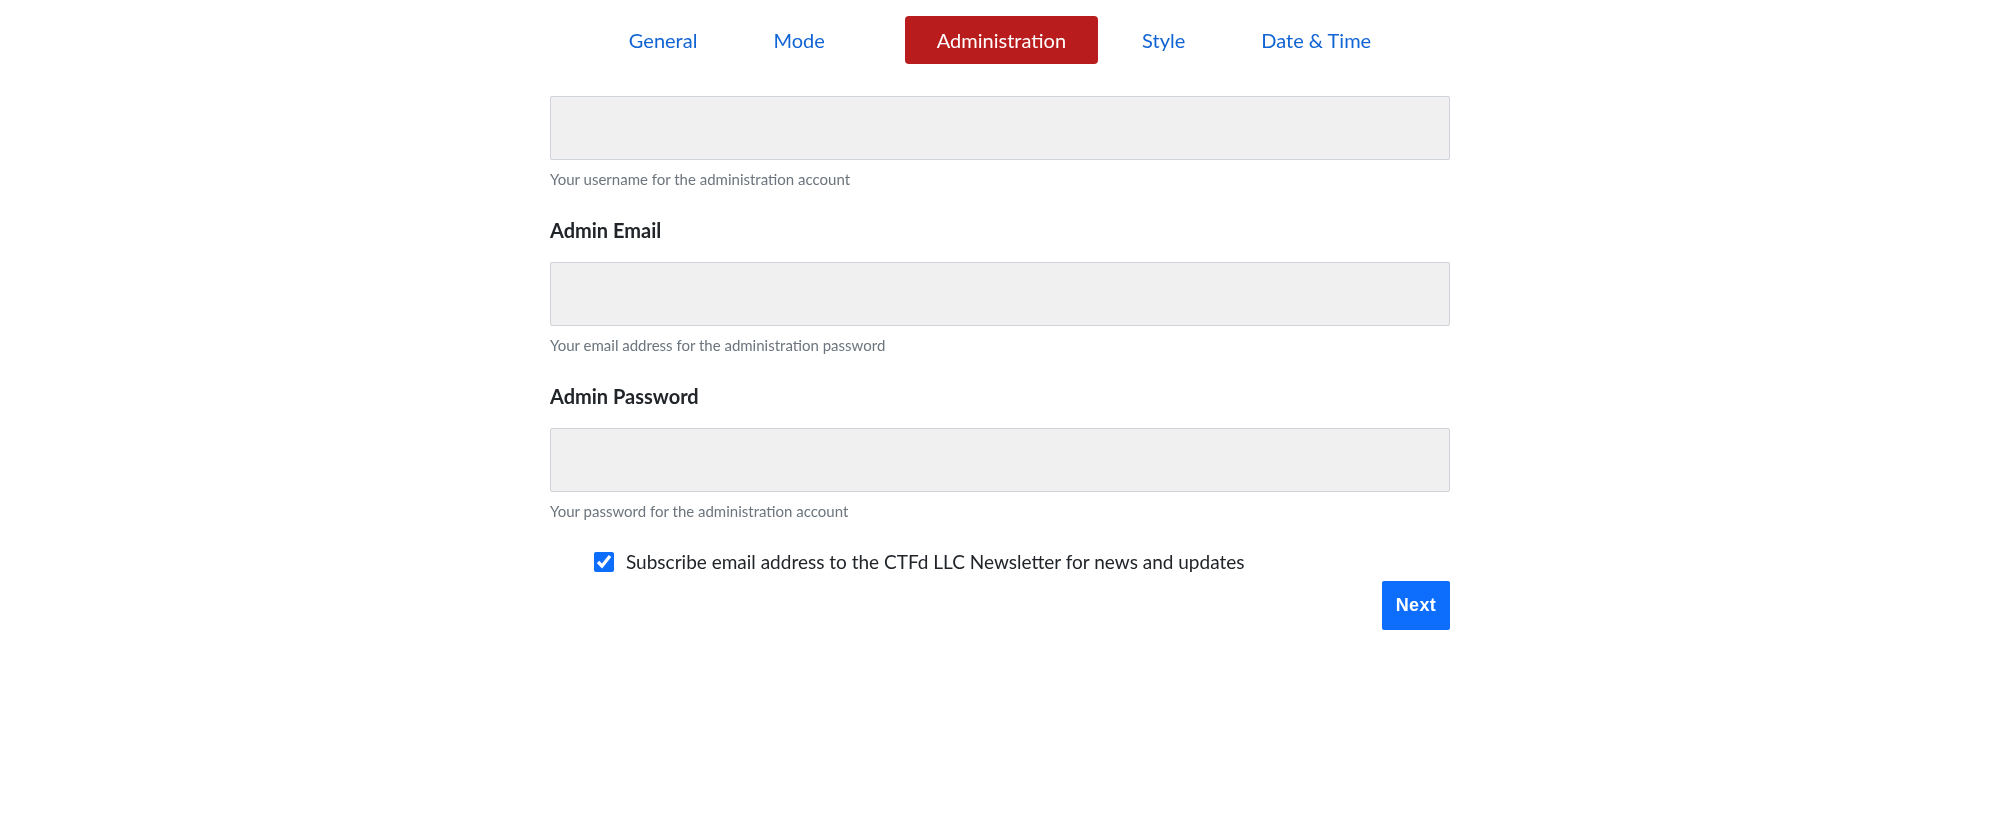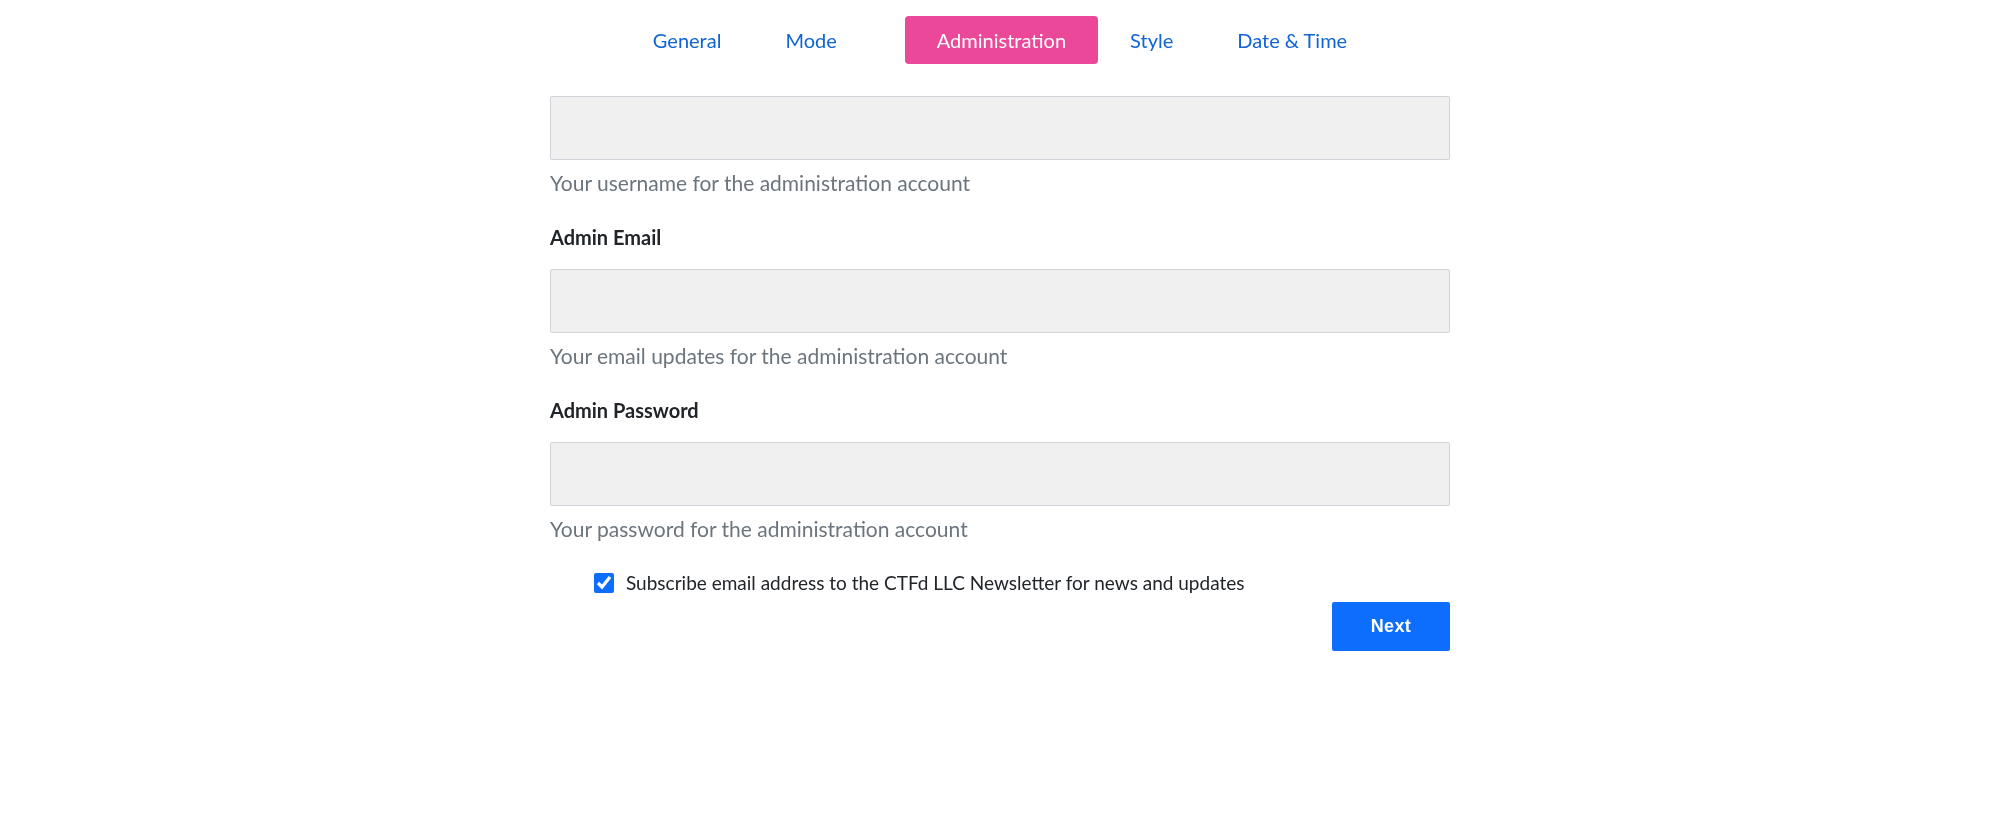--- a/index.html
+++ b/index.html
@@ -13,33 +13,33 @@
       color: #212529;
     }
     .container {
       width: 900px;
       margin: 0 auto;
       padding-top: 16px;
     }
     .tabs {
       display: flex;
       justify-content: center;
-      gap: 0;
+      gap: 12px;
       margin-bottom: 32px;
     }
     .tab {
       padding: 12px 32px;
       font-size: 20px;
       color: #1064d4;
       cursor: pointer;
       border-radius: 4px;
       font-weight: 400;
     }
     .tab.active {
-      background: #ec4899;
+      background: #b91c1c;
       color: #fff;
       font-weight: 400;
       margin-left: 36px;
     }
     .form-group {
       margin-bottom: 30px;
     }
     .form-label {
       display: block;
       font-weight: 700;
@@ -53,21 +53,21 @@
       background: #f0f0f0;
       border: 1px solid #ced4da;
       padding: 10px 14px;
       font-size: 18px;
       color: #212529;
       border-radius: 2px;
     }
     .help-text {
       display: block;
       margin-top: 10px;
-      font-size: 21px;
+      font-size: 15px;
       color: #6c757d;
     }
     .checkbox-row {
       display: flex;
       align-items: center;
       gap: 12px;
       margin-top: 18px;
       margin-bottom: 8px;
       padding-left: 44px;
     }
@@ -84,21 +84,21 @@
     }
     .button-row {
       display: flex;
       justify-content: flex-end;
       margin-top: 0;
     }
     .btn-next {
       background: #0d6efd;
       color: #fff;
       border: none;
-      padding: 14px 39px;
+      padding: 14px 14px;
       font-size: 18px;
       font-weight: 600;
       cursor: pointer;
       border-radius: 2px;
       letter-spacing: 0.3px;
     }
   </style>
 </head>
 <body>
 
@@ -112,21 +112,21 @@
   </div>
 
   <div class="form-group">
     <input type="text" class="form-input" value="" style="">
     <span class="help-text">Your username for the administration account</span>
   </div>
 
   <div class="form-group">
     <label class="form-label">Admin Email</label>
     <input type="email" class="form-input" value="" style="">
-    <span class="help-text">Your email updates for the administration account</span>
+    <span class="help-text">Your email address for the administration password</span>
   </div>
 
   <div class="form-group">
     <label class="form-label">Admin Password</label>
     <input type="password" class="form-input" value="" style="">
     <span class="help-text">Your password for the administration account</span>
   </div>
 
   <div class="checkbox-row">
     <input type="checkbox" class="checkbox" checked="" style="">

